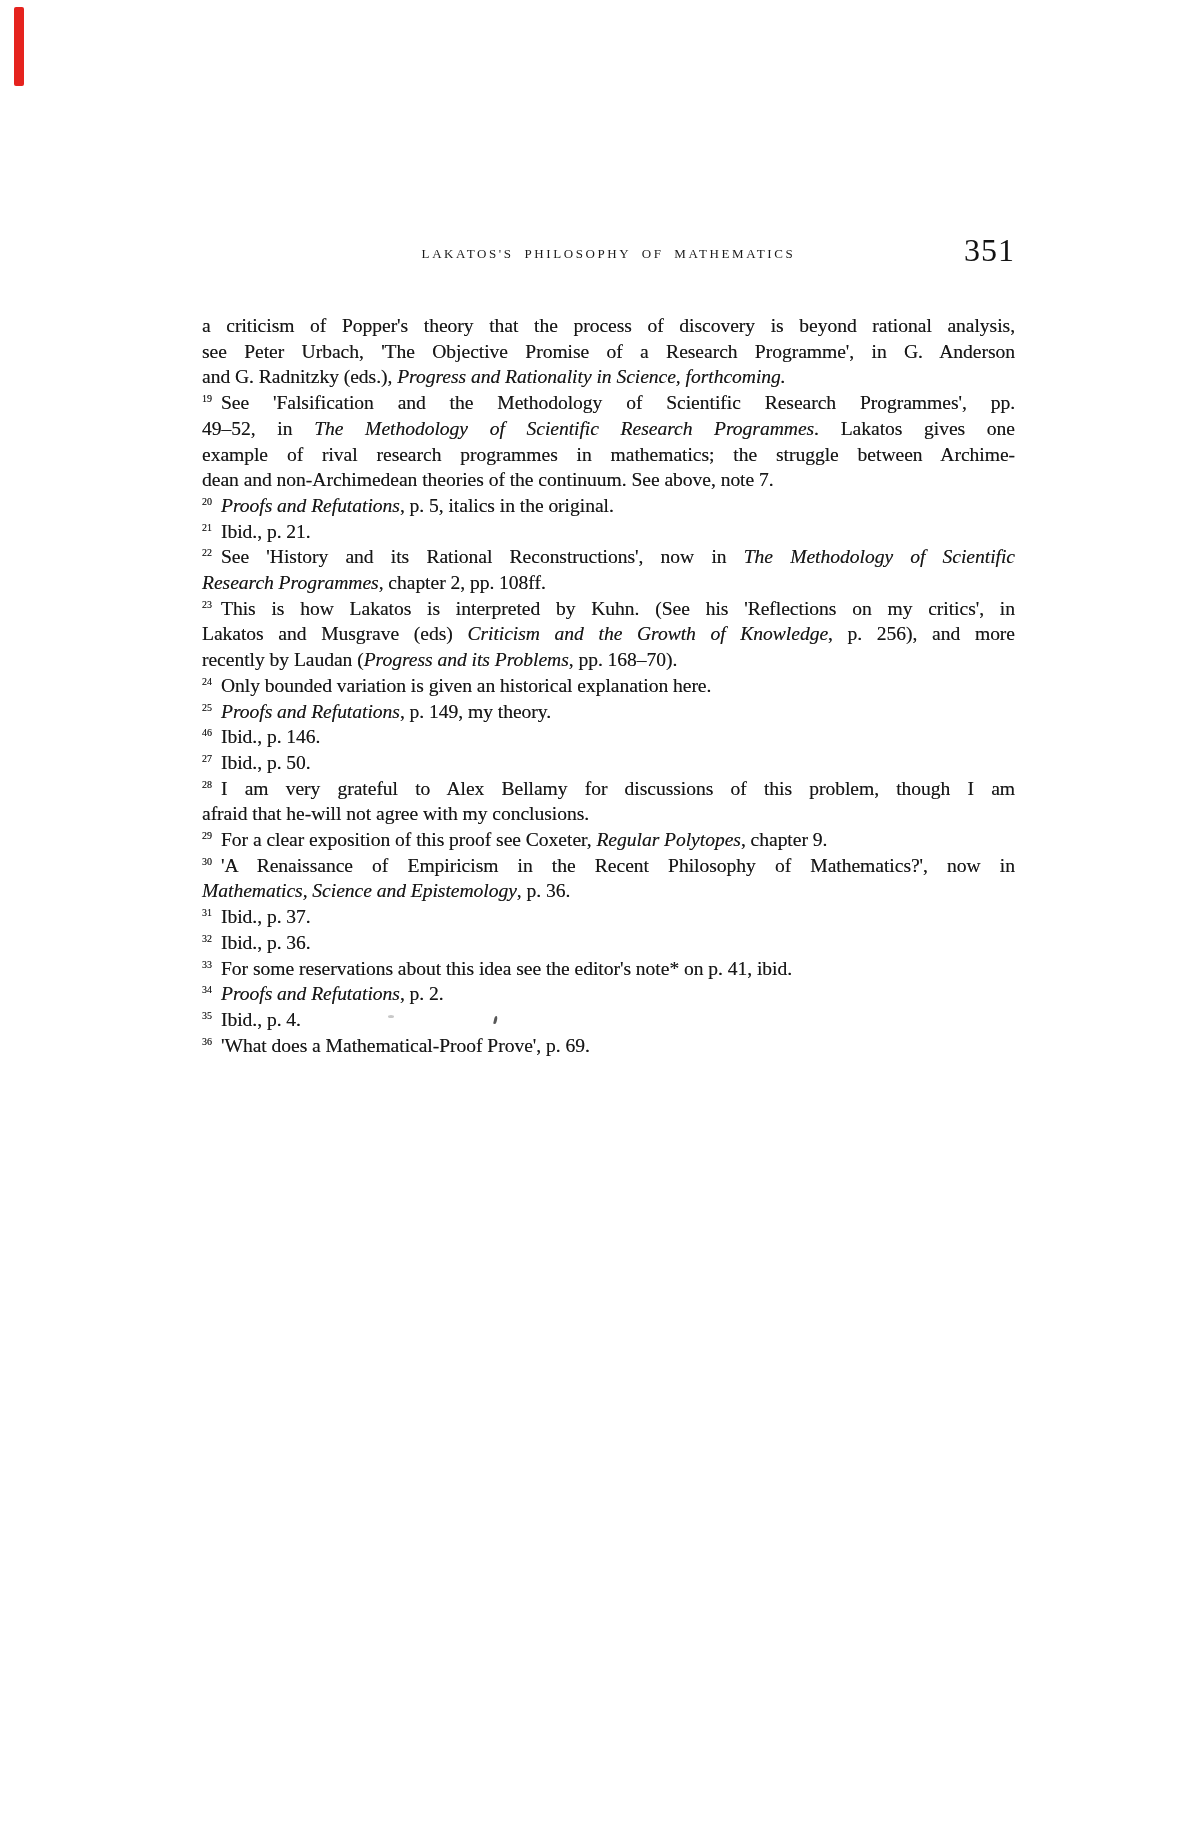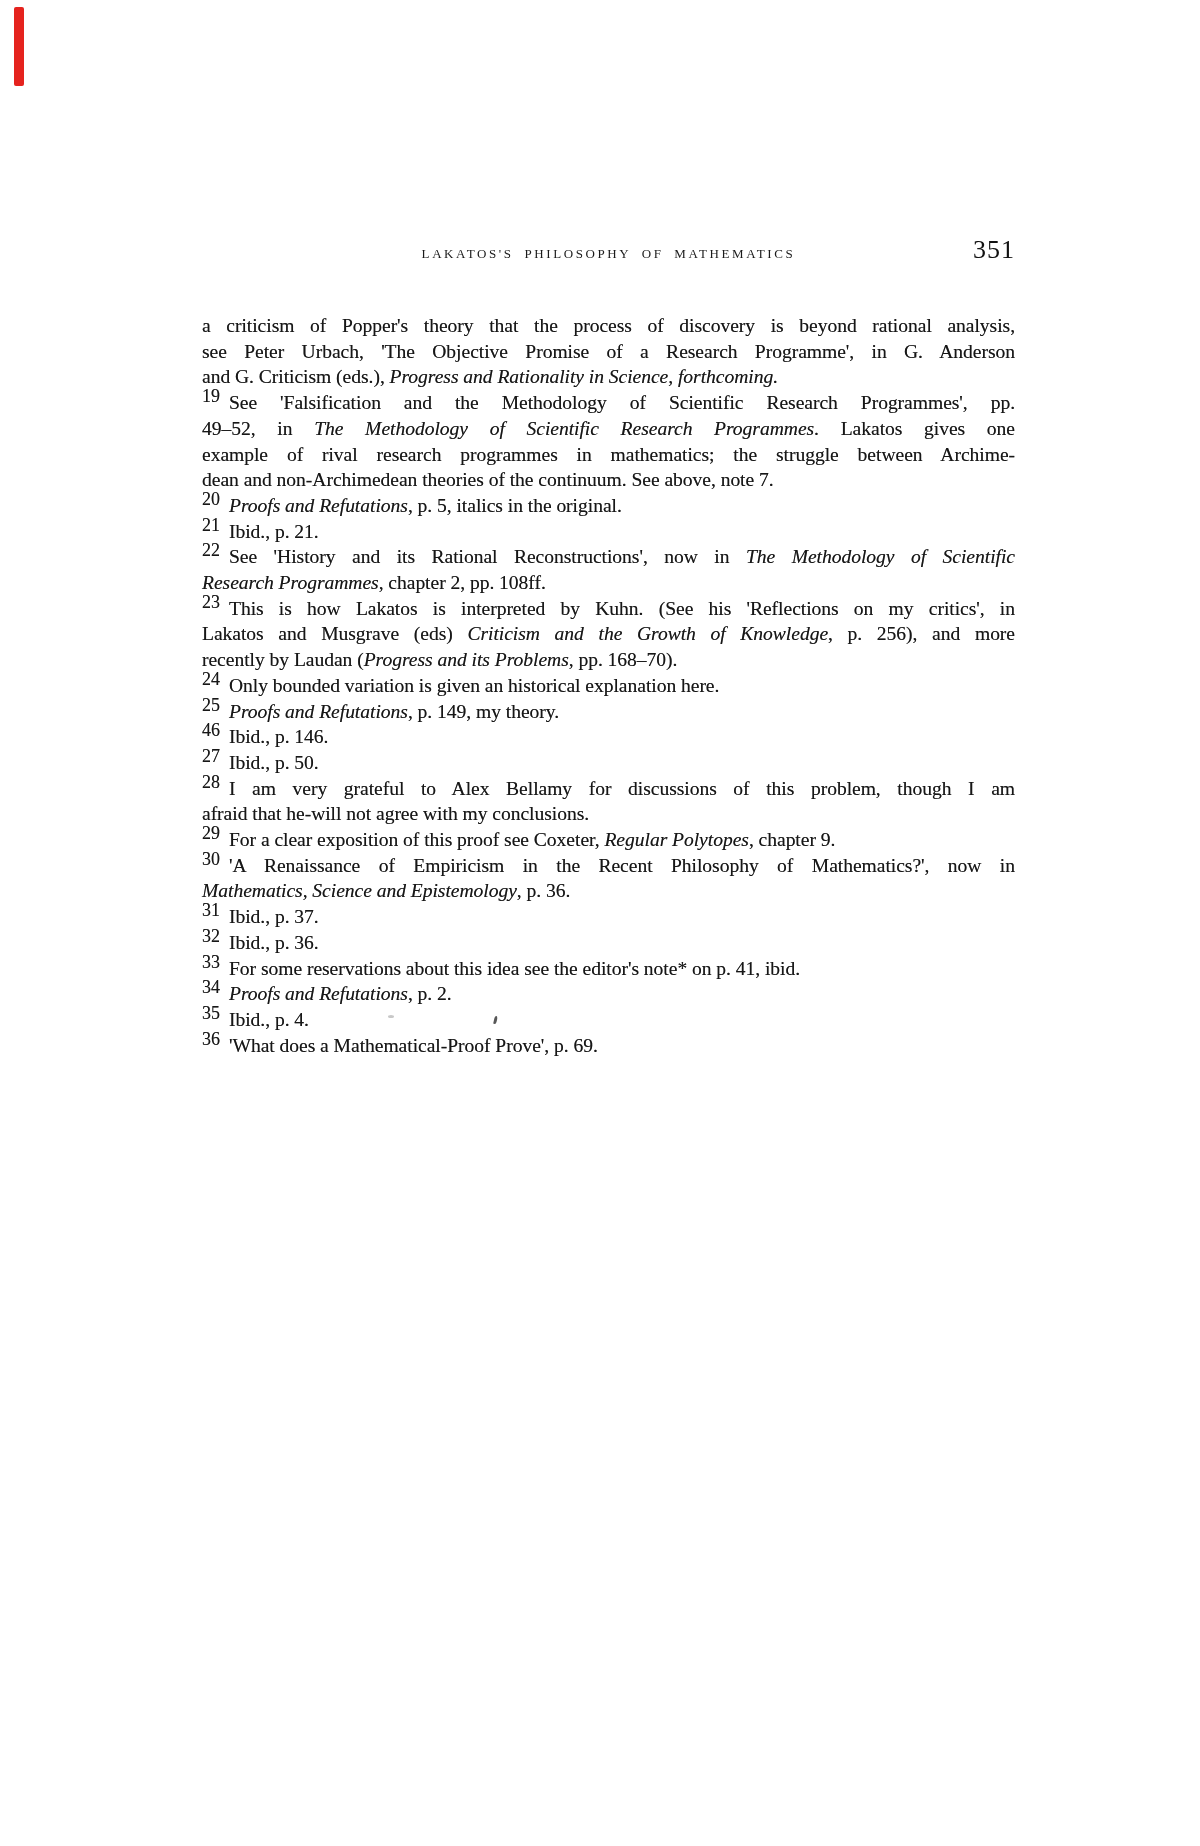--- a/index.html
+++ b/index.html
@@ -30,21 +30,21 @@
     text-align: center;
     font-size: 13px;
     letter-spacing: 2.6px;
     word-spacing: 5px;
     line-height: 28px;
     color: #1a1a1a;
   }
   .running-header .page-num {
     position: absolute;
     right: 0; top: -4px;
-    font-size: 26px;
+    font-size: 32px;
     line-height: 28px;
     letter-spacing: 1px;
     color: #121212;
   }
   .endnotes {
     position: absolute;
     left: 202px; top: 313px;
     width: 813px; height: 760px;
     font-size: 19.6px;
     letter-spacing: -0.05px;
@@ -59,21 +59,21 @@
     text-align: left;
     white-space: normal;
   }
   .line.j {
     text-align: justify;
     text-align-last: justify;
   }
   .it { font-style: italic; }
   .sup {
     display: inline-block;
-    font-size: 18px;
+    font-size: 10px;
     position: relative;
     top: -7px;
     margin-right: 9px;
     letter-spacing: 0;
   }
   
   .speckle-comma {
     position: absolute;
     left: 494px; top: 1016px;
     width: 3px; height: 8px;
@@ -98,21 +98,21 @@
   <div class="red-mark" style="background: rgb(229, 35, 30);"></div>
 
   <div class="running-header">
     <div class="title">LAKATOS'S PHILOSOPHY OF MATHEMATICS</div>
     <div class="page-num">351</div>
   </div>
 
   <div class="endnotes">
       <div class="line j" style="top: 0px;"><span>a criticism of Popper's theory that the process of discovery is beyond rational analysis,</span></div>
       <div class="line j" style="top: 25.7px;"><span>see Peter Urbach, 'The Objective Promise of a Research Programme', in G. Anderson</span></div>
-      <div class="line" style="top: 51.4px;"><span>and G. Criticism (eds.), </span><span class="it">Progress and Rationality in Science, forthcoming.</span></div>
+      <div class="line" style="top: 51.4px;"><span>and G. Radnitzky (eds.), </span><span class="it">Progress and Rationality in Science, forthcoming.</span></div>
       <div class="line j" style="top: 77.1px;"><span class="sup">19</span><span>See 'Falsification and the Methodology of Scientific Research Programmes', pp.</span></div>
       <div class="line j" style="top: 102.8px;"><span>49–52, in </span><span class="it">The Methodology of Scientific Research Programmes</span><span>. Lakatos gives one</span></div>
       <div class="line j" style="top: 128.5px;"><span>example of rival research programmes in mathematics; the struggle between Archime-</span></div>
       <div class="line" style="top: 154.2px;"><span>dean and non-Archimedean theories of the continuum. See above, note 7.</span></div>
       <div class="line" style="top: 179.9px;"><span class="sup">20</span><span class="it">Proofs and Refutations</span><span>, p. 5, italics in the original.</span></div>
       <div class="line" style="top: 205.6px;"><span class="sup">21</span><span>Ibid., p. 21.</span></div>
       <div class="line j" style="top: 231.3px;"><span class="sup">22</span><span>See 'History and its Rational Reconstructions', now in </span><span class="it">The Methodology of Scientific</span></div>
       <div class="line" style="top: 257px;"><span class="it">Research Programmes</span><span>, chapter 2, pp. 108ff.</span></div>
       <div class="line j" style="top: 282.7px;"><span class="sup">23</span><span>This is how Lakatos is interpreted by Kuhn. (See his 'Reflections on my critics', in</span></div>
       <div class="line j" style="top: 308.4px;"><span>Lakatos and Musgrave (eds) </span><span class="it">Criticism and the Growth of Knowledge</span><span>, p. 256), and more</span></div>

